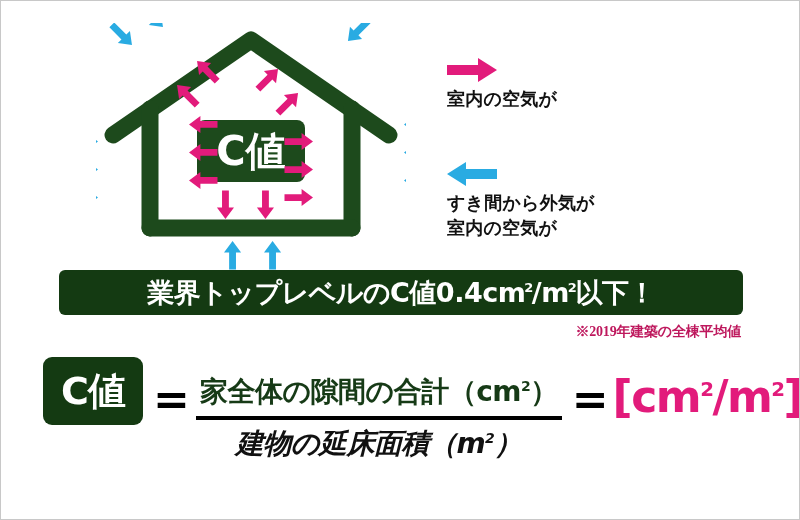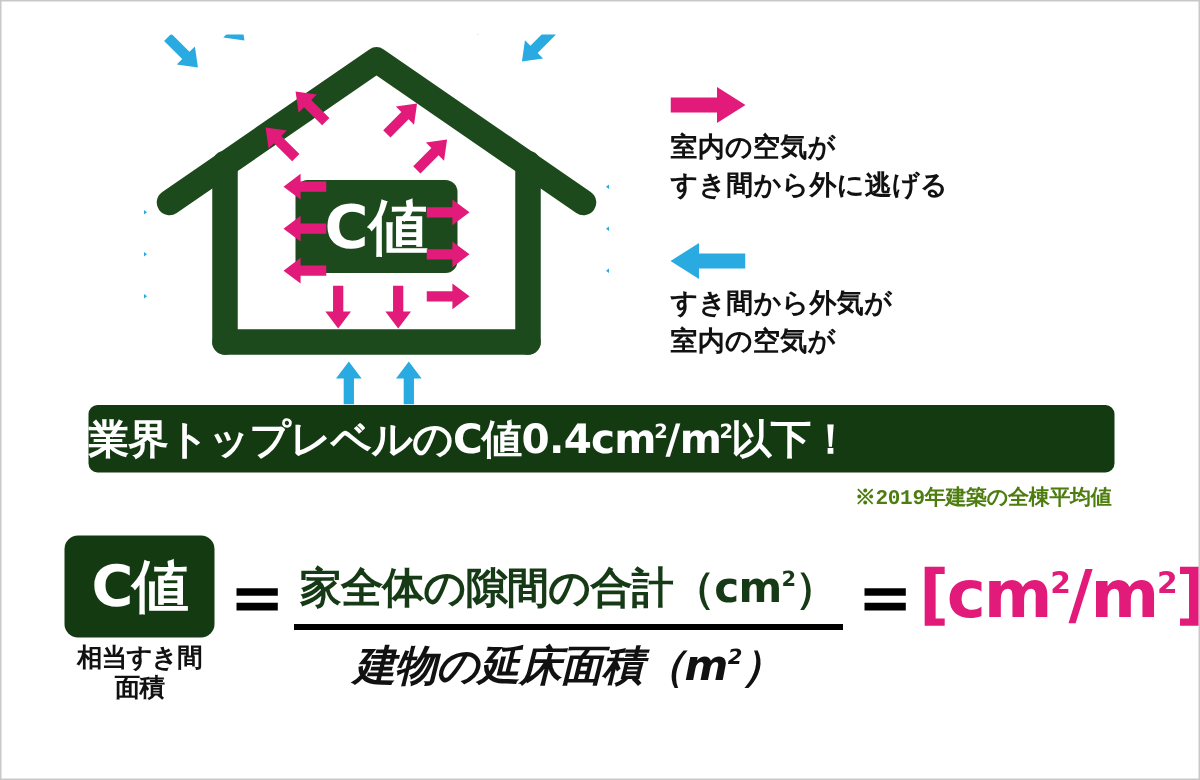--- a/index.html
+++ b/index.html
@@ -67,20 +67,21 @@
   #banner {
     position: absolute;
     left: 58px;
     top: 269px;
     width: 684px;
     height: 45px;
     background: #143a12;
     border-radius: 6px;
     display: flex;
     align-items: center;
+    justify-content: center;
     box-sizing: border-box;
   }
   #banner-text {
     font-family: "DejaVu Sans", "Liberation Sans", sans-serif;
     font-size: 27px;
     font-weight: 700;
     color: #ffffff;
     letter-spacing: -0.5px;
     white-space: nowrap;
   }
@@ -90,24 +91,24 @@
     line-height: 0;
     margin-left: -1px;
     margin-right: -1px;
   }
 
   
   #footnote {
     position: absolute;
     right: 58px;
     top: 322px;
-    font-family: Liberation Mono, monospace;
+    font-family: Liberation Serif, serif;
     font-size: 14px;
     font-weight: 700;
-    color: #4d7c0f;
+    color: #be185d;
     white-space: nowrap;
     letter-spacing: -0.2px;
   }
 
   
   #formula {
     position: absolute;
     left: 36px;
     top: 356px;
     width: 740px;
@@ -304,21 +305,20 @@
   </div>
 
   <div class="legend-block" id="legend-out">
     <div class="legend-arrow-row">
       <svg class="legend-arrow" width="50" height="24" viewBox="0 0 50 24">
         <path d="M0,7 L31,7 L31,0 L50,12 L31,24 L31,17 L0,17 Z" fill="#e21b7b"></path>
       </svg>
     </div>
     <div class="legend-lines">
       <div class="legend-line">室内の空気が</div>
-      <div class="legend-line">すき間から外に逃げる</div>
     </div>
   </div>
 
   <div class="legend-block" id="legend-in">
     <div class="legend-arrow-row">
       <svg class="legend-arrow" width="50" height="24" viewBox="0 0 50 24">
         <path d="M50,7 L19,7 L19,0 L0,12 L19,24 L19,17 L50,17 Z" fill="#29abe2"></path>
       </svg>
     </div>
     <div class="legend-lines">
@@ -332,24 +332,20 @@
   </div>
 
   <div id="footnote">※2019年建築の全棟平均値</div>
 
   <div id="formula">
 
     <div id="cvalue-block">
       <div id="cvalue-badge">
         <span id="cvalue-badge-text">C値</span>
       </div>
-      <div id="cvalue-caption">
-        <div class="cvalue-caption-line">相当すき間</div>
-        <div class="cvalue-caption-line">面積</div>
-      </div>
     </div>
 
     <div class="eq-sign" id="eq1">=</div>
 
     <div id="fraction">
       <div id="numerator"><span>家全体の隙間の合計（cm</span><sup>2</sup><span>）</span></div>
       <div id="fraction-bar"></div>
       <div id="denominator"><span>建物の延床面積（m</span><sup>2</sup><span>）</span></div>
     </div>
 

